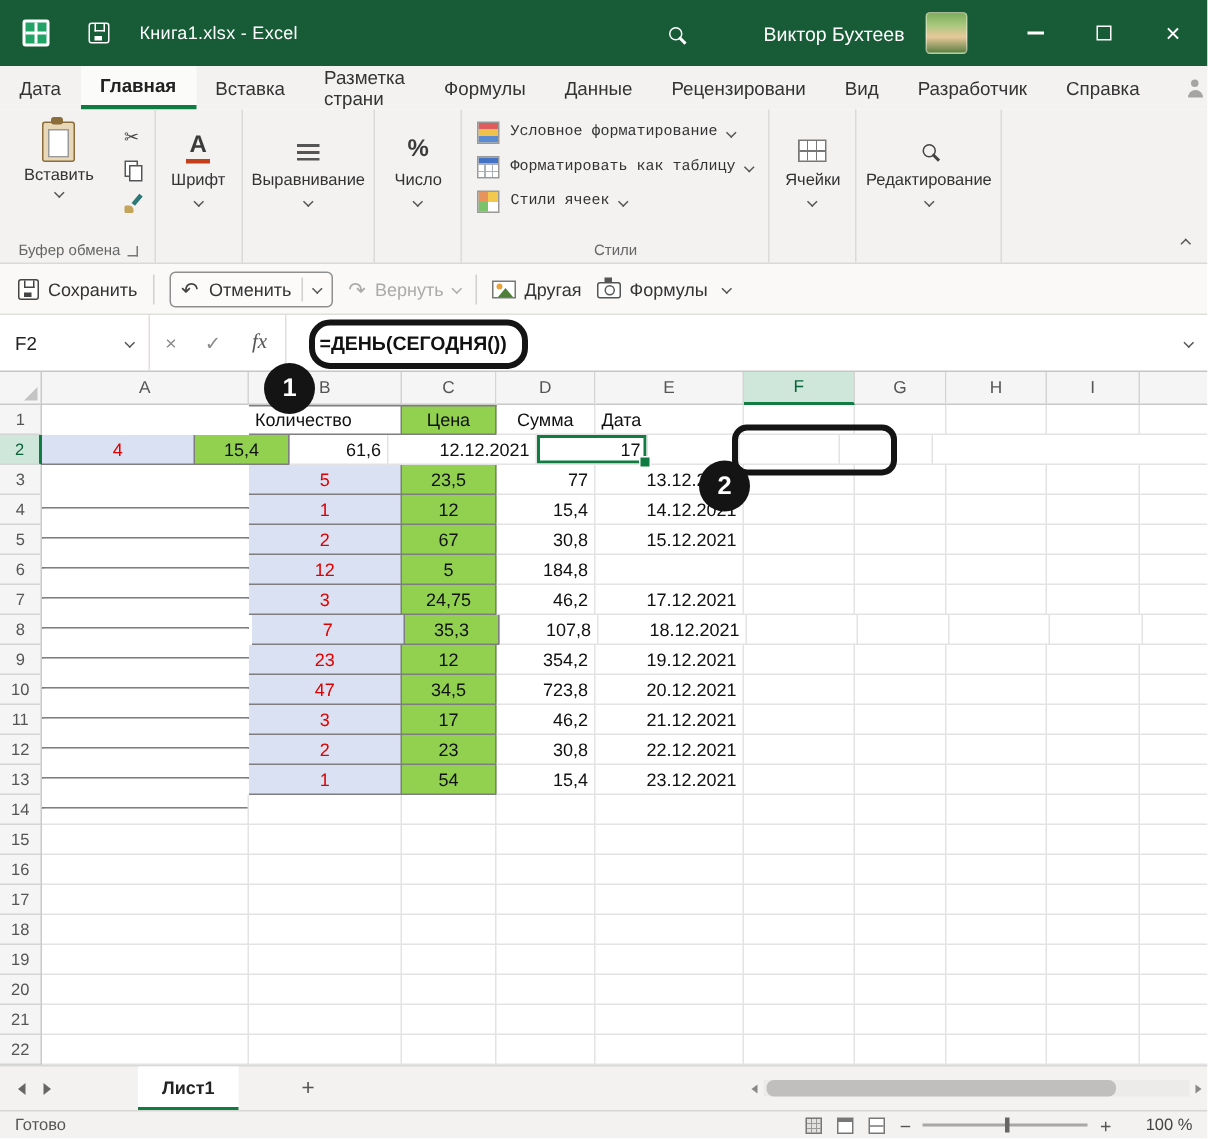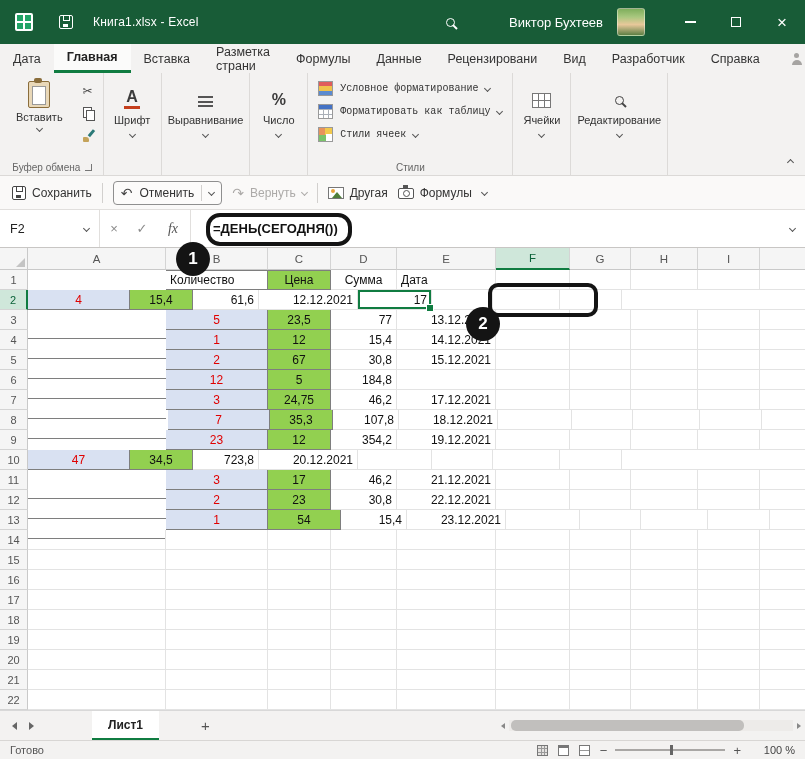--- a/index.html
+++ b/index.html
@@ -481,20 +481,21 @@
         <div class="g-cell d-sum" style="width: 66px;">354,2</div>
         <div class="g-cell d-date" style="width: 99px;">19.12.2021</div>
         <div class="g-cell" style="width: 74px;"></div>
         <div class="g-cell" style="width: 61px;"></div>
         <div class="g-cell" style="width: 67px;"></div>
         <div class="g-cell" style="width: 62px;"></div>
         <div class="g-cell g-fill"></div>
       </div>
       <div class="g-row">
         <div class="g-rh">10</div>
+        <div class="g-cell d-prod b-all b-left" style="width: 138px;">Яйца</div>
         <div class="g-cell d-qty b-all" style="width: 102px;">47</div>
         <div class="g-cell d-price b-all" style="width: 63px;">34,5</div>
         <div class="g-cell d-sum" style="width: 66px;">723,8</div>
         <div class="g-cell d-date" style="width: 99px;">20.12.2021</div>
         <div class="g-cell" style="width: 74px;"></div>
         <div class="g-cell" style="width: 61px;"></div>
         <div class="g-cell" style="width: 67px;"></div>
         <div class="g-cell" style="width: 62px;"></div>
         <div class="g-cell g-fill"></div>
       </div>
@@ -521,21 +522,21 @@
         <div class="g-cell" style="width: 74px;"></div>
         <div class="g-cell" style="width: 61px;"></div>
         <div class="g-cell" style="width: 67px;"></div>
         <div class="g-cell" style="width: 62px;"></div>
         <div class="g-cell g-fill"></div>
       </div>
       <div class="g-row">
         <div class="g-rh">13</div>
         <div class="g-cell d-prod b-all b-left" style="width: 138px;">Масло сливочное</div>
         <div class="g-cell d-qty b-all" style="width: 102px;">1</div>
-        <div class="g-cell d-price b-all" style="width: 73px;">54</div>
+        <div class="g-cell d-price b-all" style="width: 63px;">54</div>
         <div class="g-cell d-sum" style="width: 66px;">15,4</div>
         <div class="g-cell d-date" style="width: 99px;">23.12.2021</div>
         <div class="g-cell" style="width: 74px;"></div>
         <div class="g-cell" style="width: 61px;"></div>
         <div class="g-cell" style="width: 67px;"></div>
         <div class="g-cell" style="width: 62px;"></div>
         <div class="g-cell g-fill"></div>
       </div>
       <div class="g-row">
         <div class="g-rh">14</div>

